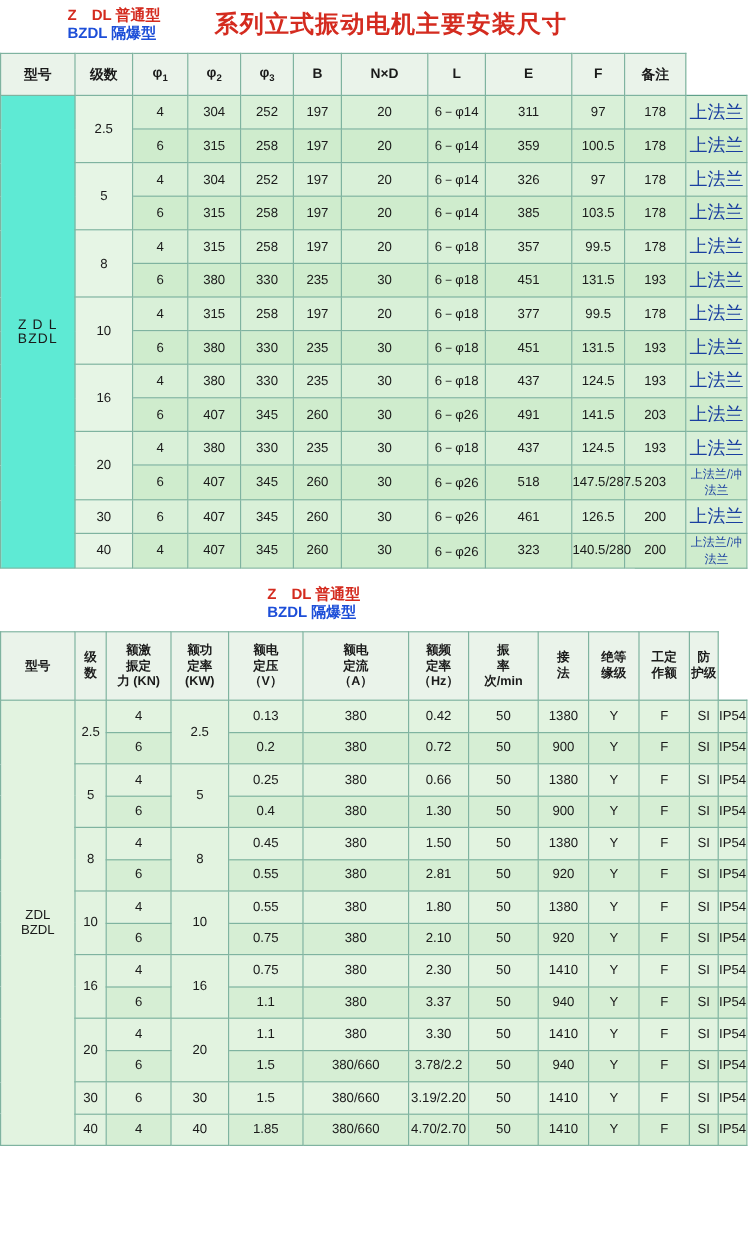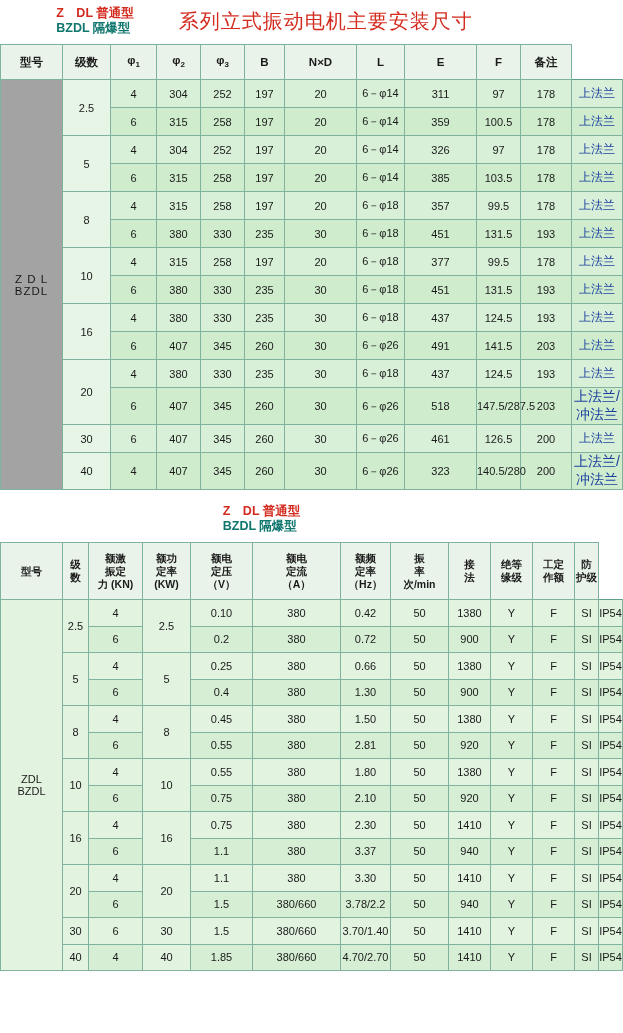--- a/index.html
+++ b/index.html
@@ -14,23 +14,23 @@
   
   .title-block{
     display:flex;align-items:center;justify-content:center;
     padding:6px 0 8px 0;
   }
   .title-left{
     display:flex;flex-direction:column;align-items:flex-start;
     font-size:12.5px;line-height:15px;color:#d42b1f;font-weight:bold;
     margin-right:6px;
   }
-  .title-left .l2{color:#0f766e;}
+  .title-left .l2{color:#1d4ed8;}
   .title-main{
-    font-size:20px;font-weight:normal;color:#d42b1f;letter-spacing:1px;
+    font-size:20px;font-weight:bold;color:#d42b1f;letter-spacing:1px;
     line-height:22px;
     margin-left:39px;
   }
 
   
   table{border-collapse:collapse;width:623px;table-layout:fixed;}
   td,th{
     border:1px solid #7fb3a0;
     font-size:11px;
     text-align:center;
@@ -40,23 +40,23 @@
     height:27px;
   }
   .hdr td{
     background:#eaf3ea;
     font-size:11.5px;
     height:34px;
     font-weight:bold;
   }
   .green{background:#d9f0d8;}
   .green2{background:#cfeccd;}
-  .leftcell{background:#a3a3a3;font-size:11.5px;letter-spacing:1px;margin-top:42px;}
-  .note{color:#1a3fa0;font-size:12px;font-family:Liberation Serif, serif;}
-  .note-small{color:#1a3fa0;font-size:14px;}
+  .leftcell{background:#5eead4;font-size:11.5px;letter-spacing:1px;margin-top:42px;}
+  .note{color:#1a3fa0;font-size:15px;font-family:Liberation Serif, serif;}
+  .note-small{color:#1a3fa0;font-size:10px;}
   .sub{vertical-align:sub;font-size:8px;}
   .lvl{background:#e6f5e5;}
   .sep td{border-top:1.6px solid #5fa08a;}
 
   
   table.t2 td{height:25.5px;font-size:11px;}
   table.t2 .hdr td{height:56px;font-size:10.5px;line-height:13px;background:#eaf3ea;}
   .cell-green{background:#e2f3e0;}
   .cell-green-d{background:#d6eed4;}
 
@@ -324,21 +324,21 @@
       <td>工定<br>作额</td>
       <td>防<br>护级</td>
     </tr>
     </tbody>
       <tbody id="t2-body">
         <tr class="sep">
           <td rowspan="14" class="cell-green">ZDL<br>BZDL</td>
           <td rowspan="2" class="cell-green">2.5</td>
           <td class="cell-green">4</td>
           <td rowspan="2" class="cell-green">2.5</td>
-          <td class="cell-green">0.10</td>
+          <td class="cell-green">0.13</td>
           <td class="cell-green">380</td>
           <td class="cell-green">0.42</td>
           <td class="cell-green">50</td>
           <td class="cell-green">1380</td>
           <td class="cell-green">Y</td>
           <td class="cell-green">F</td>
           <td class="cell-green">SI</td>
           <td class="cell-green">IP54</td>
         </tr>
         <tr>
@@ -482,21 +482,21 @@
           <td class="cell-green-d">F</td>
           <td class="cell-green-d">SI</td>
           <td class="cell-green-d">IP54</td>
         </tr>
         <tr class="sep">
           <td rowspan="1" class="cell-green">30</td>
           <td class="cell-green">6</td>
           <td rowspan="1" class="cell-green">30</td>
           <td class="cell-green">1.5</td>
           <td class="cell-green">380/660</td>
-          <td class="cell-green">3.70/1.40</td>
+          <td class="cell-green">3.19/2.20</td>
           <td class="cell-green">50</td>
           <td class="cell-green">1410</td>
           <td class="cell-green">Y</td>
           <td class="cell-green">F</td>
           <td class="cell-green">SI</td>
           <td class="cell-green">IP54</td>
         </tr>
         <tr class="sep">
           <td rowspan="1" class="cell-green">40</td>
           <td class="cell-green-d">4</td>

